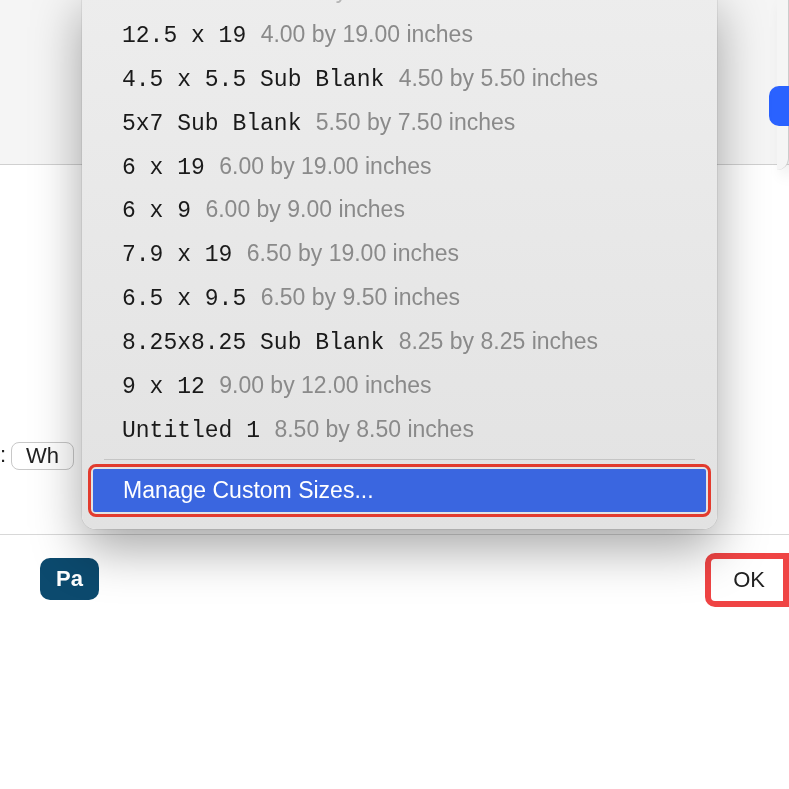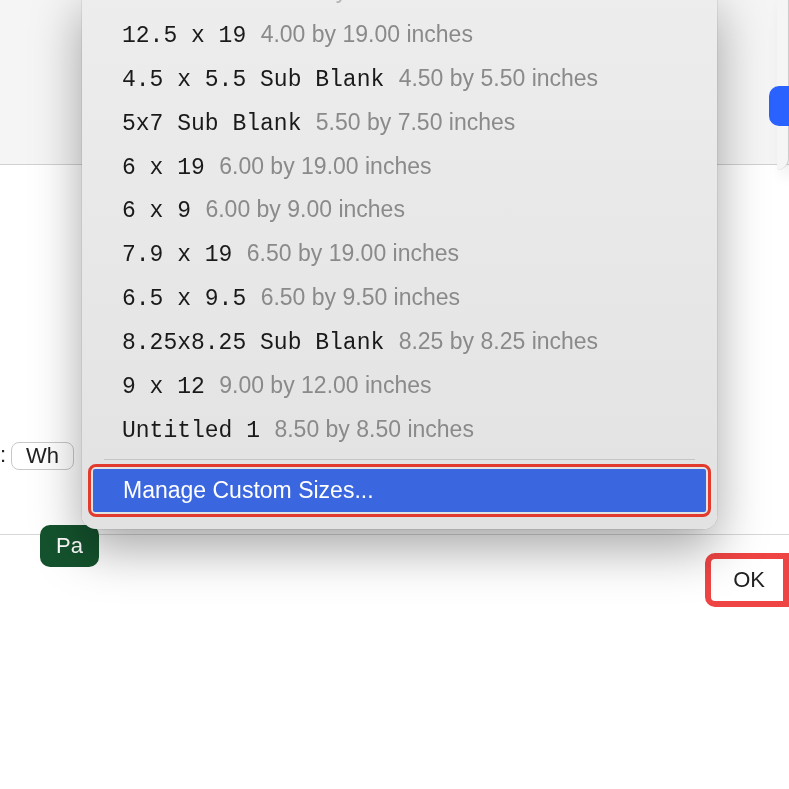--- a/index.html
+++ b/index.html
@@ -52,26 +52,27 @@
       background: #fff;
       border: 1px solid #c8c8c8;
       border-radius: 8px;
       padding: 0 14px;
       font-size: 22px;
       color: #222;
     }
     .bg-pa-btn {
       position: absolute;
       left: 40px;
-      top: 525px;
-      background: #14532d;
+      top: 558px;
+      background: #0c4a6e;
       color: #fff;
       border-radius: 10px;
       padding: 8px 16px;
       font-size: 22px;
+      font-weight: bold;
     }
     .bg-ok-btn {
       position: absolute;
       right: 0;
       top: 553px;
       background: #fff;
       border: 6px solid #ef4444;
       border-top-left-radius: 10px;
       border-bottom-left-radius: 10px;
       padding: 8px 18px 8px 22px;

